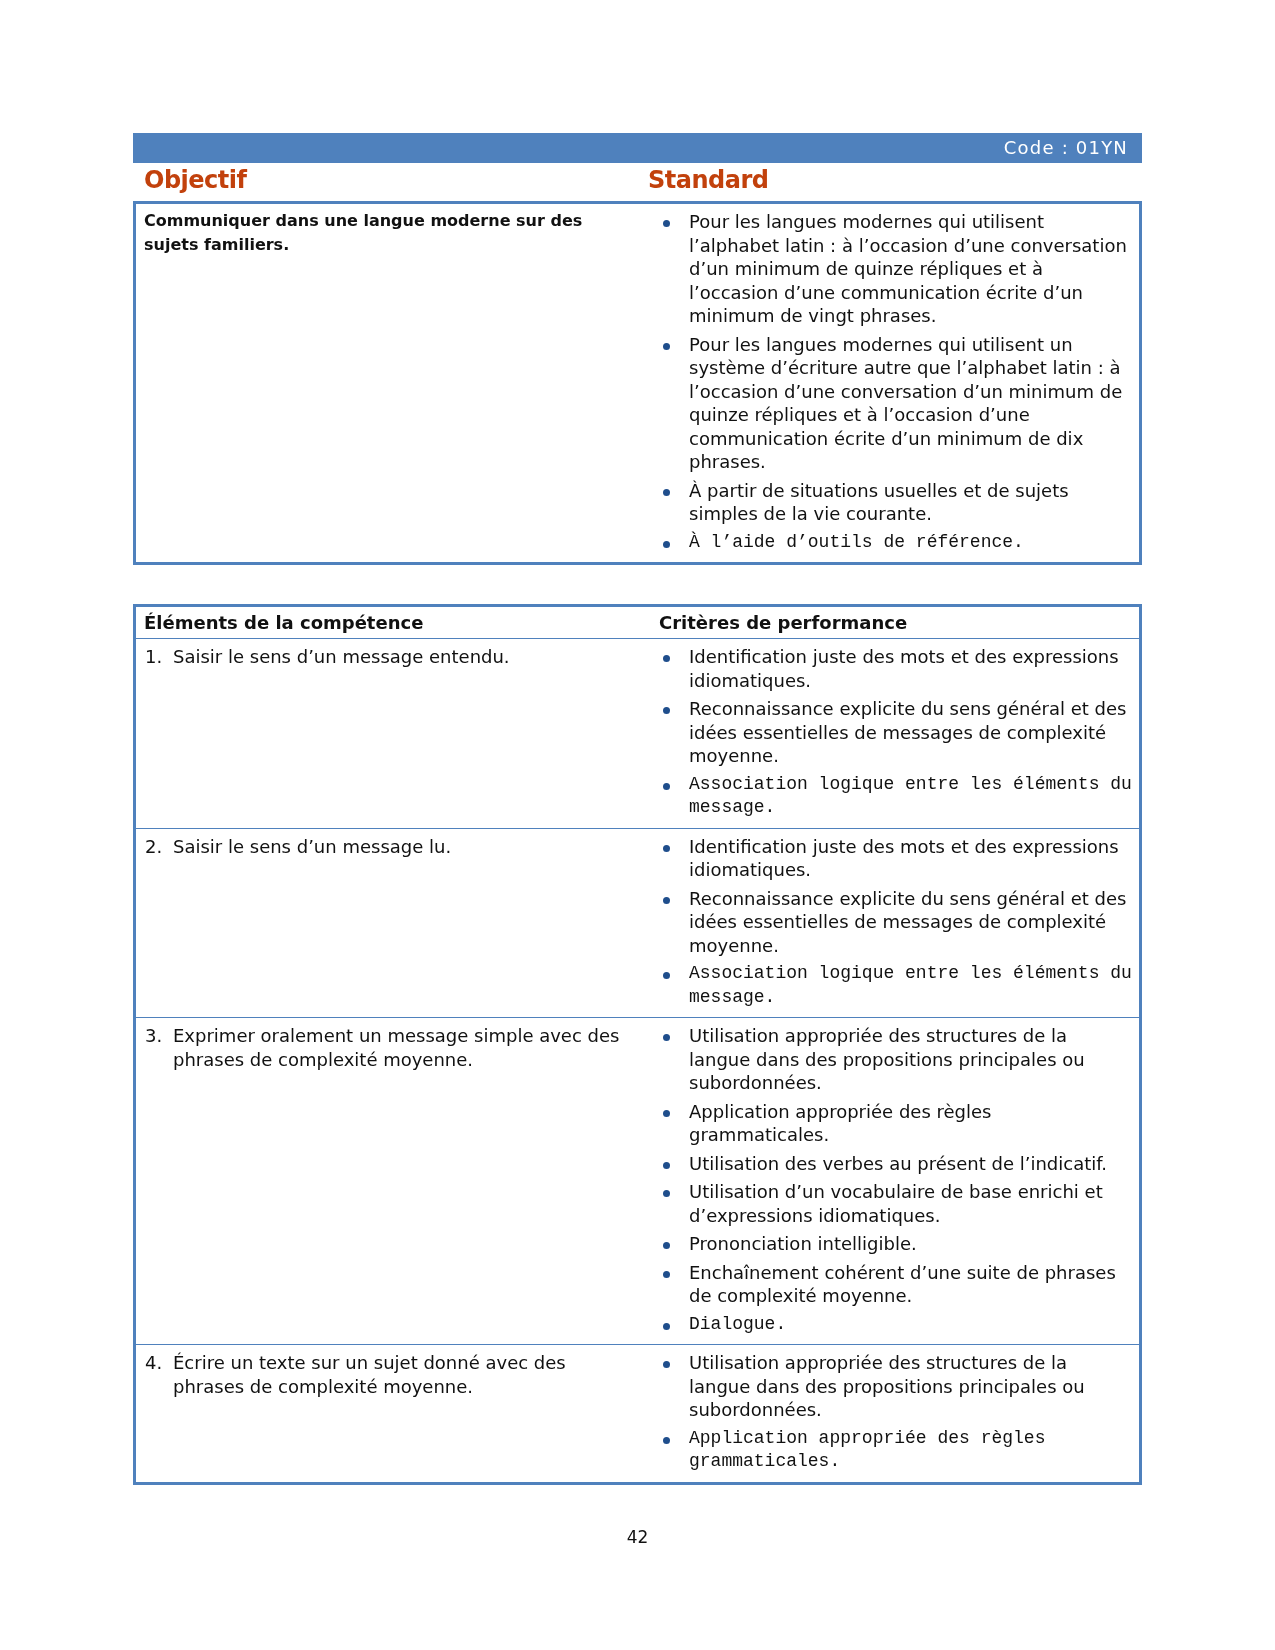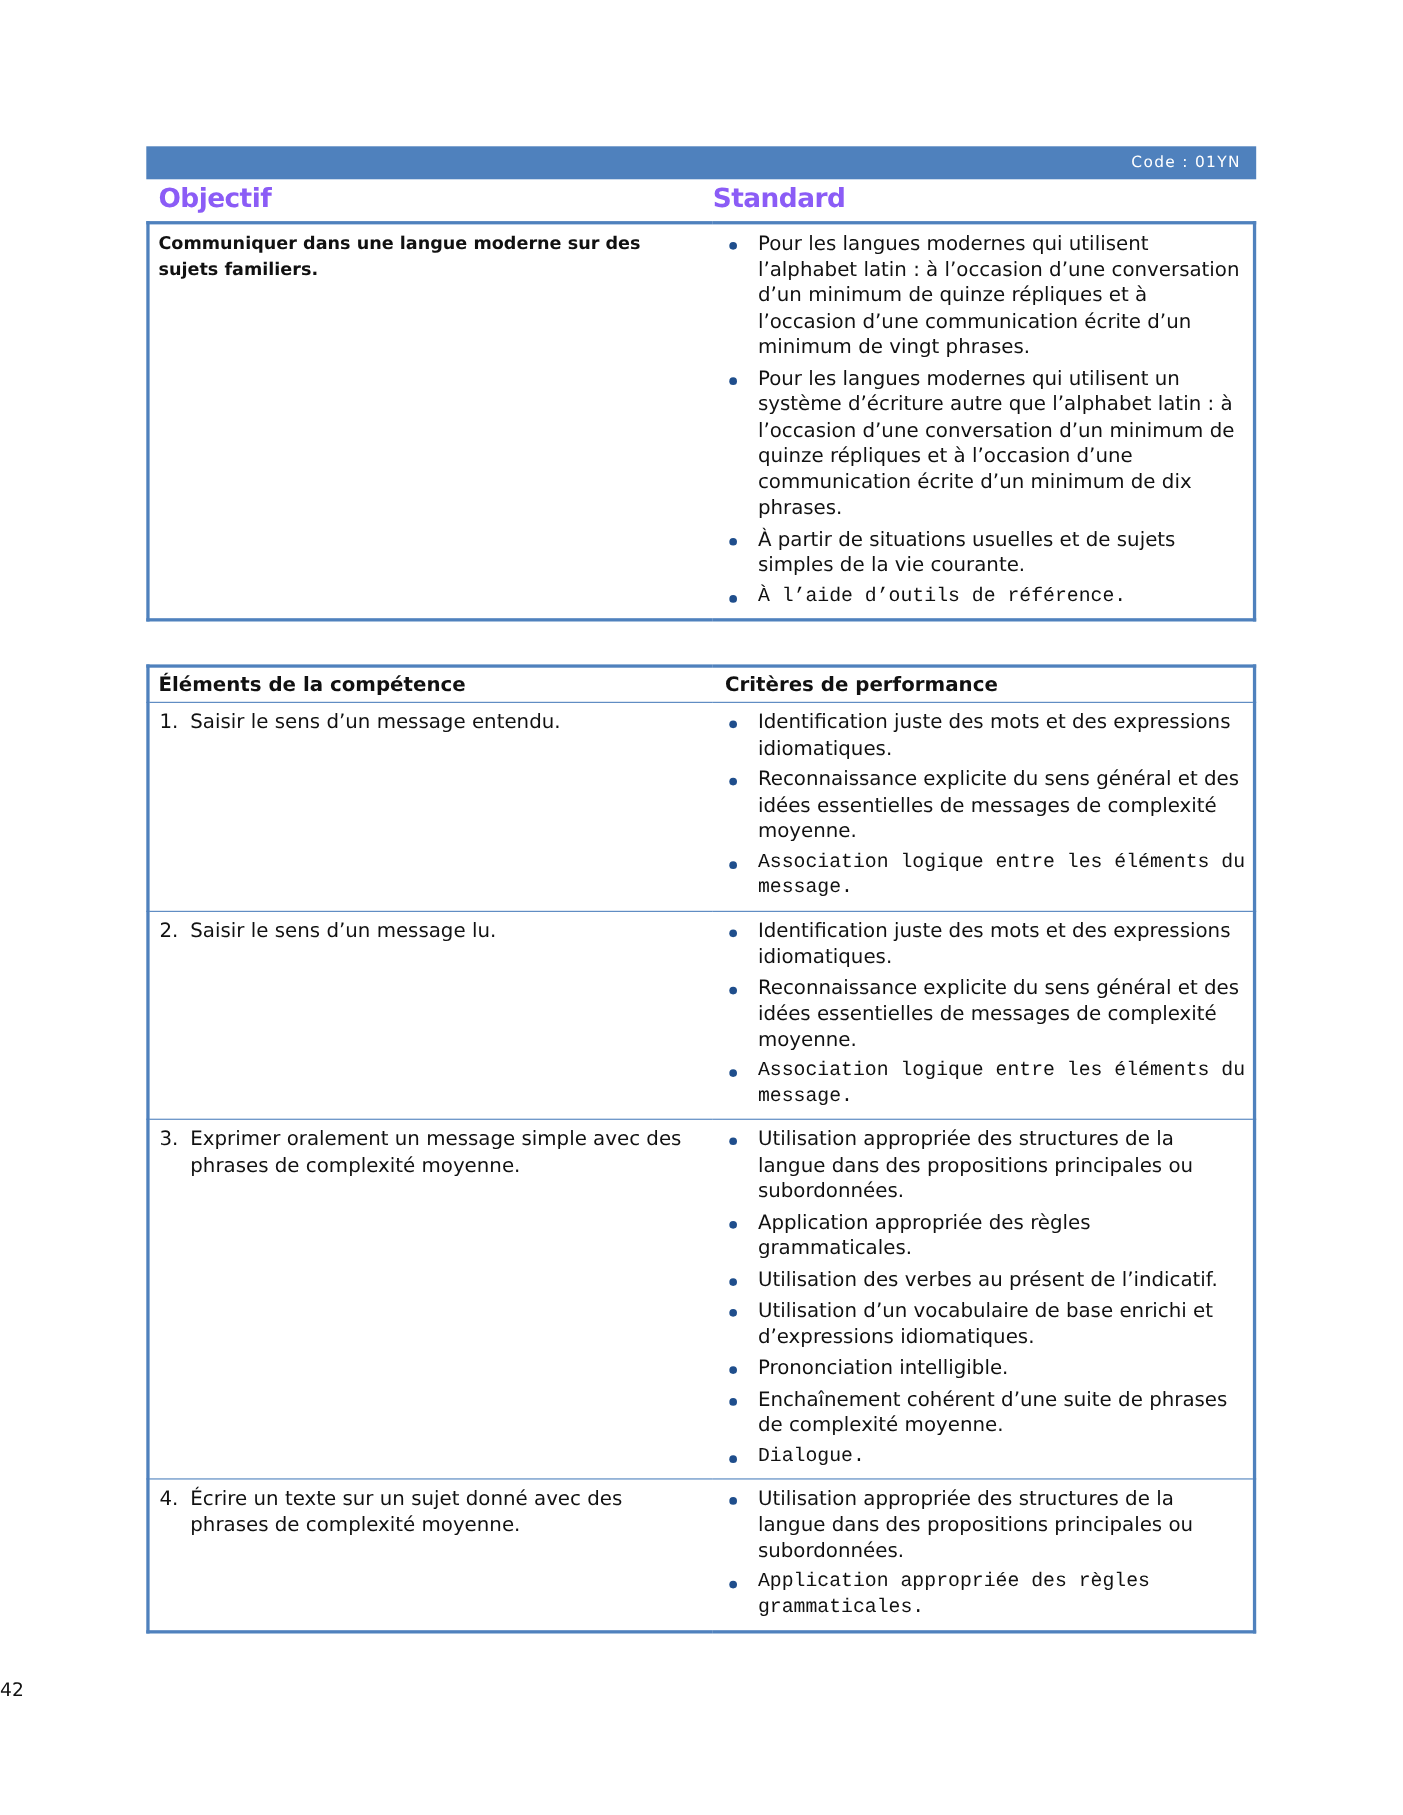--- a/index.html
+++ b/index.html
@@ -1,36 +1,36 @@
 <!DOCTYPE html>
 <html><head>
 <meta charset="utf-8">
 <style>
   html, body { margin: 0; padding: 0; background: #ffffff; }
   body { width: 1275px; height: 1650px; position: relative; font-family: "DejaVu Sans", sans-serif; color: #111; }
   .page-header { position: absolute; left: 133px; top: 72px; color: #4f81bd; font-size: 19px; line-height: 27px; letter-spacing: 0.2px; }
-  .code-bar { position: absolute; left: 133px; top: 133px; width: 1009px; height: 30px; background: #4f81bd; color: #ffffff; font-size: 14px; line-height: 30px; text-align: right; box-sizing: border-box; padding-right: 14px; letter-spacing: 1.2px; }
+  .code-bar { position: absolute; left: 133px; top: 133px; width: 1009px; height: 30px; background: #4f81bd; color: #ffffff; font-size: 18px; line-height: 30px; text-align: right; box-sizing: border-box; padding-right: 14px; letter-spacing: 1.2px; }
   .col-titles { position: absolute; left: 133px; top: 163px; width: 1009px; height: 38px; }
-  .col-title { position: absolute; top: 3px; color: #8b5cf6; font-weight: bold; font-size: 24px; letter-spacing: -0.5px; text-align: right; }
+  .col-title { position: absolute; top: 3px; color: #c2410c; font-weight: bold; font-size: 24px; letter-spacing: -0.5px; text-align: right; }
   .col-title.left { left: 11px; }
   .col-title.right { left: 515px; }
   table.comp { position: absolute; left: 133px; width: 1009px; border-collapse: collapse; border: 3px solid #4f81bd; table-layout: fixed; }
   table.comp td { vertical-align: top; padding: 0; border-top: 1px solid #4f81bd; }
   table.comp tr:first-child td { border-top: none; }
   td.lc { width: 504px; padding-left: 8px !important; }
   td.rc { padding-left: 11px !important; }
   .hdr td { font-weight: bold; font-size: 18px; height: 31px; line-height: 31px; }
   .plain { font-size: 16px; line-height: 23.5px; padding-top: 5px; padding-right: 12px; font-weight: bold; }
   ul.bul { list-style: none; margin: 0; padding: 6px 0 8px 0; }
   ul.bul li { position: relative; padding-left: 30px; font-size: 18px; line-height: 23.5px; margin-bottom: 5px; padding-right: 6px; }
   ul.bul li:last-child { margin-bottom: 0; font-family: Liberation Mono, monospace; }
   ul.bul li .dot { position: absolute; left: 4px; top: 10px; width: 7px; height: 7px; border-radius: 50%; background: #1f4e8c; }
   .num-item { position: relative; padding-left: 29px; padding-top: 6px; font-size: 18px; line-height: 23.5px; padding-right: 16px; }
   .num-item .num { position: absolute; left: 1px; top: 6px; }
-  .page-number { position: absolute; left: 0; width: 1275px; top: 1527px; text-align: left; font-size: 17px; }
+  .page-number { position: absolute; left: 0; width: 1275px; top: 1527px; text-align: center; font-size: 17px; }
 </style>
 </head>
 <body>
 
 <div class="page-header">
 </div>
 
 <div class="code-bar">Code : 01YN</div>
 
 <div class="col-titles">

